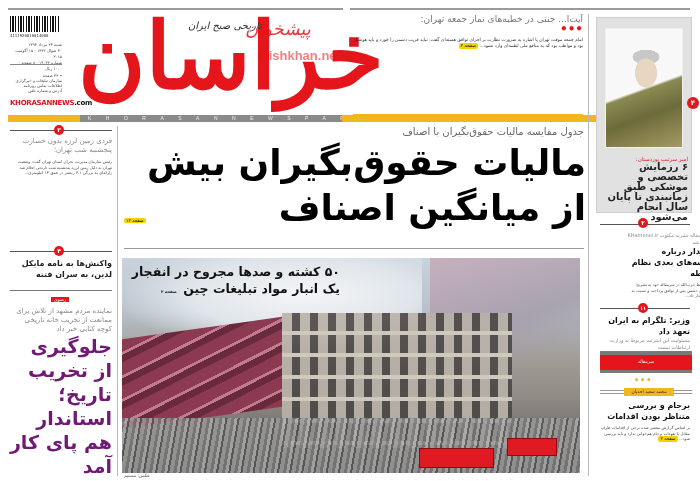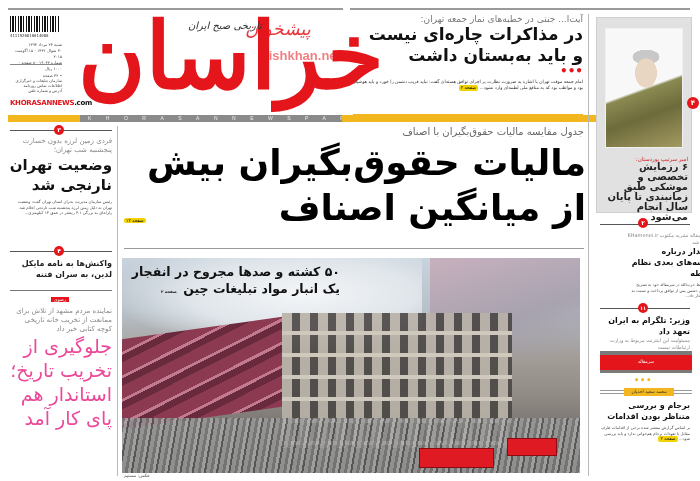--- a/index.html
+++ b/index.html
@@ -80,21 +80,21 @@
   .debris { position: absolute; left: 0; top: 160px; width: 458px; height: 55px; background: repeating-linear-gradient(100deg, #777 0 3px, #aaa 3px 6px, #555 6px 8px, #999 8px 12px); opacity: 0.85; }
   .truck { position: absolute; background: #e01a22; border: 1px solid #8a0c12; }
   .photo-caption { position: absolute; left: 130px; top: 263px; width: 210px; }
   .photo-head { font-size: 12.5px; font-weight: bold; line-height: 17px; color: #111; }
   .photo-credit { position: absolute; left: 124px; top: 473px; font-size: 4.5px; color: #555; }
 
   
   .lc { position: absolute; left: 8px; width: 104px; }
   .lc-kicker { font-size: 7px; line-height: 9px; color: #888; }
   .lc-head { font-size: 15px; font-weight: bold; line-height: 20px; color: #111; }
-  .lc-head-big { font-size: 19px; font-weight: normal; line-height: 24px; color: #ec4899; }
+  .lc-head-big { font-size: 19px; font-weight: bold; line-height: 24px; color: #701a75; }
   .lc-mid { font-size: 8px; font-weight: bold; line-height: 11px; color: #222; }
   .red-tag { display: inline-block; background: #e4161c; color: #fff; font-size: 4.5px; padding: 0 3px; }
 </style>
 </head>
 <body>
 
 <div class="top-rule"></div>
 <div class="top-rule2"></div>
 <div class="barcode"></div>
 <div class="barcode-num">4111920810014080</div>
@@ -119,21 +119,20 @@
 
 <div class="band"></div>
 <div class="band-grey"></div>
 <div class="band-text">KHORASANNEWSPAPER</div>
 
 <div class="vrule" style="left:117px;top:126px;height:350px;"></div>
 <div class="vrule" style="left:588px;top:14px;height:462px;"></div>
 
 <div class="top-story rtl">
   <div class="kicker">آیت‌ا... جنتی در خطبه‌های نماز جمعه تهران:</div>
-  <div class="top-head">در مذاکرات چاره‌ای نیست و باید به‌بستان داشت</div>
   <div class="dots">•••</div>
   <div class="lede">
     <span>امام جمعه موقت تهران با اشاره به ضرورت نظارت بر اجرای توافق هسته‌ای گفت: نباید فریب دشمن را خورد و باید هوشیار بود و مواظب بود که به منافع ملی لطمه‌ای وارد نشود...</span>
     <span class="pageref">صفحه ۲</span>
   </div>
 </div>
 <div class="yellow-bar"></div>
 
 <div class="portrait-box"></div>
 <div class="portrait"></div>
@@ -190,21 +189,20 @@
     <span>یک انبار مواد تبلیغات چین</span>
     <span class="pageref" style="background:transparent;font-size:4px;">صفحه ۲</span>
   </div>
 </div>
 <div class="photo-credit">عکس: مستیم</div>
 
 <div class="hr" style="left:10px;top:130px;width:102px;background:#555;"></div>
 <div class="red-dot" style="left:54px;top:125px;width:10px;height:10px;line-height:10px;font-size:6px;">۳</div>
 <div class="lc rtl" style="top:137px;">
   <div class="lc-kicker">فردی زمین لرزه بدون خسارت پنجشنبه شب تهران؛</div>
-  <div class="lc-head">وضعیت تهران نارنجی شد</div>
   <div class="tiny" style="margin-top:4px;">رئیس سازمان مدیریت بحران استان تهران گفت: وضعیت تهران به دلیل زمین لرزه پنجشنبه شب نارنجی اعلام شد. زلزله‌ای به بزرگی ۴.۱ ریشتر در عمق ۱۳ کیلومتری...</div>
 </div>
 <div class="hr" style="left:10px;top:251px;width:102px;background:#555;"></div>
 <div class="red-dot" style="left:54px;top:246px;width:10px;height:10px;line-height:10px;font-size:6px;">۴</div>
 <div class="lc rtl" style="top:258px;">
   <div class="lc-mid">واکنش‌ها به نامه مایکل لدین، به سران فتنه</div>
 </div>
 <div class="hr" style="left:10px;top:290px;width:102px;background:#777;"></div>
 <div class="lc rtl" style="top:286px;">
   <div style="text-align:center;"><span class="red-tag">رضوی</span></div>

